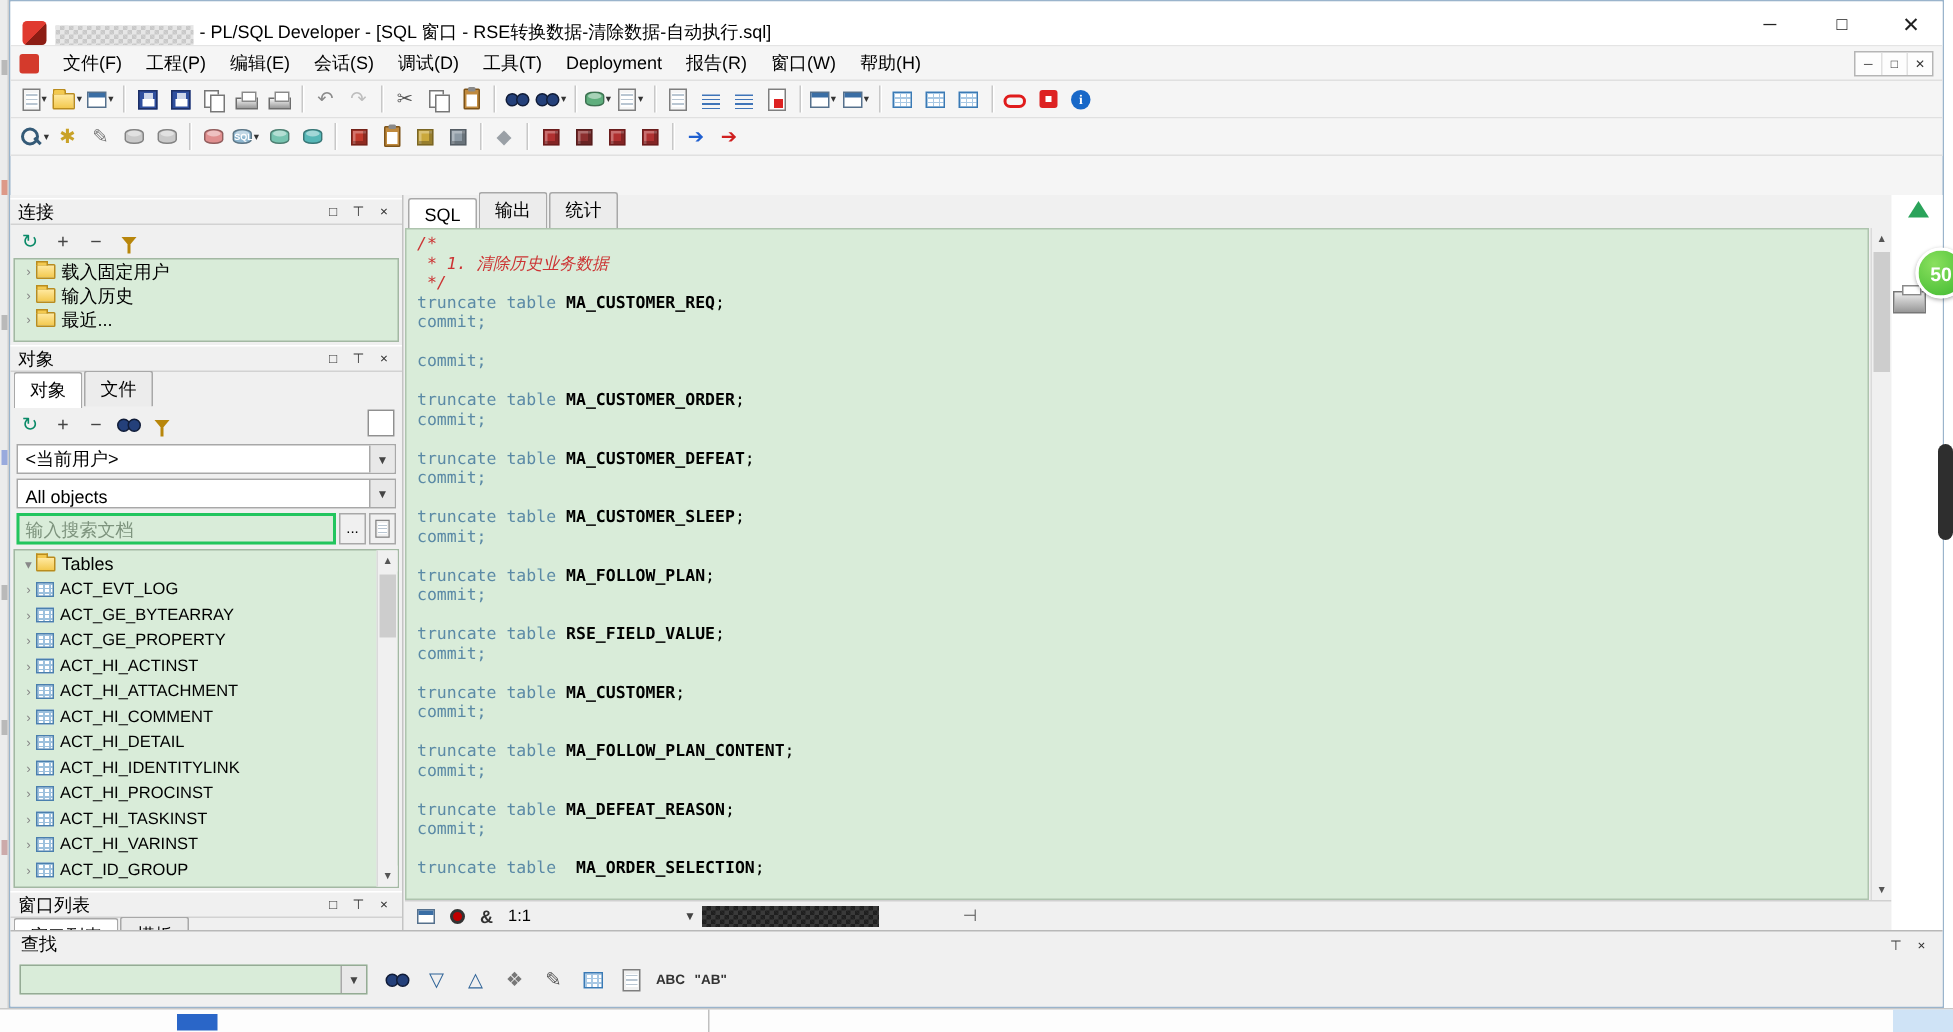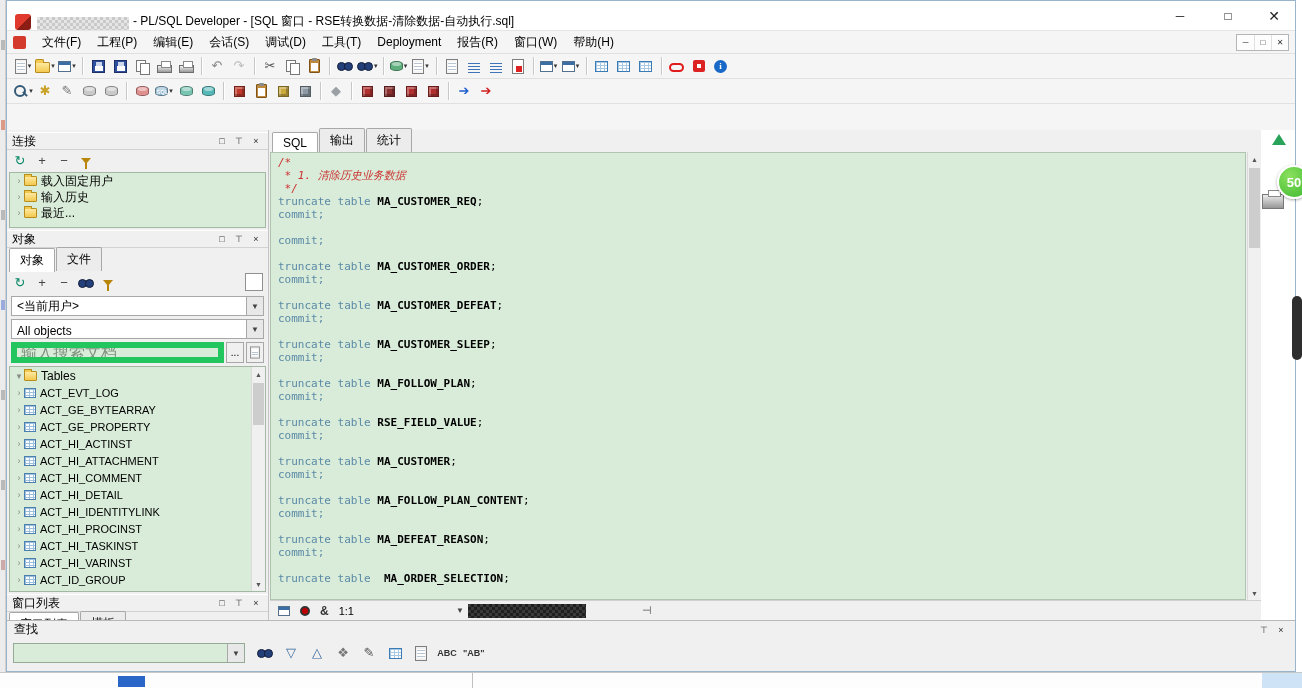--- a/index.html
+++ b/index.html
@@ -102,21 +102,21 @@
   .obj-tree .trow{height:17px;}
   .obj-tree .ti .tlabel{font-size:11px;}
 
   .tabsrow{position:absolute;left:2px;display:flex;align-items:flex-end;height:22px;}
   .tab{border:1px solid #a8a8a8;border-bottom:none;background:#ececec;padding:3px 10px 3px;font-size:12px;margin-right:1px;border-radius:2px 2px 0 0;}
   .tab.active{background:#fff;position:relative;top:1px;}
 
   .combo{position:absolute;left:4px;right:4px;height:20px;background:#fff;border:1px solid #a8a8a8;display:flex;align-items:flex-end;padding-left:5px;font-size:12px;}
   .combo .dbtn{margin-left:auto;width:17px;height:100%;background:#e8e8e8;border-left:1px solid #a8a8a8;display:flex;align-items:center;justify-content:center;font-size:8px;color:#444;}
   .srow{position:absolute;left:4px;right:4px;top:212px;height:21px;display:flex;gap:2px;}
-  .search-input{flex:1;background:#d9ecd9;border:6px solid #22c55e;font-size:16px;padding:0 4px;color:#b91c1c;min-width:0;outline:none;font-family:"Liberation Sans",sans-serif;}
+  .search-input{flex:1;background:#d9ecd9;border:2px solid #22c55e;font-size:12px;padding:0 4px;color:#b91c1c;min-width:0;outline:none;font-family:"Liberation Sans",sans-serif;}
   .search-input::placeholder{color:#7d937d;}
   .sbtn{width:18px;border:1px solid #a8a8a8;background:#f0f0f0;font-size:10px;display:flex;align-items:center;justify-content:center;}
 
   
   .vsbar{position:absolute;background:#f0f0f0;border-left:1px solid #dadada;width:14px;}
   .sbbtn{position:absolute;left:0;right:0;height:14px;display:flex;align-items:center;justify-content:center;font-size:7px;color:#555;background:#f0f0f0;}
   .sbthumb{position:absolute;left:1px;right:1px;background:#cdcdcd;}
 
   
   .editor-col{position:absolute;left:263px;right:34px;top:0;bottom:0;}

